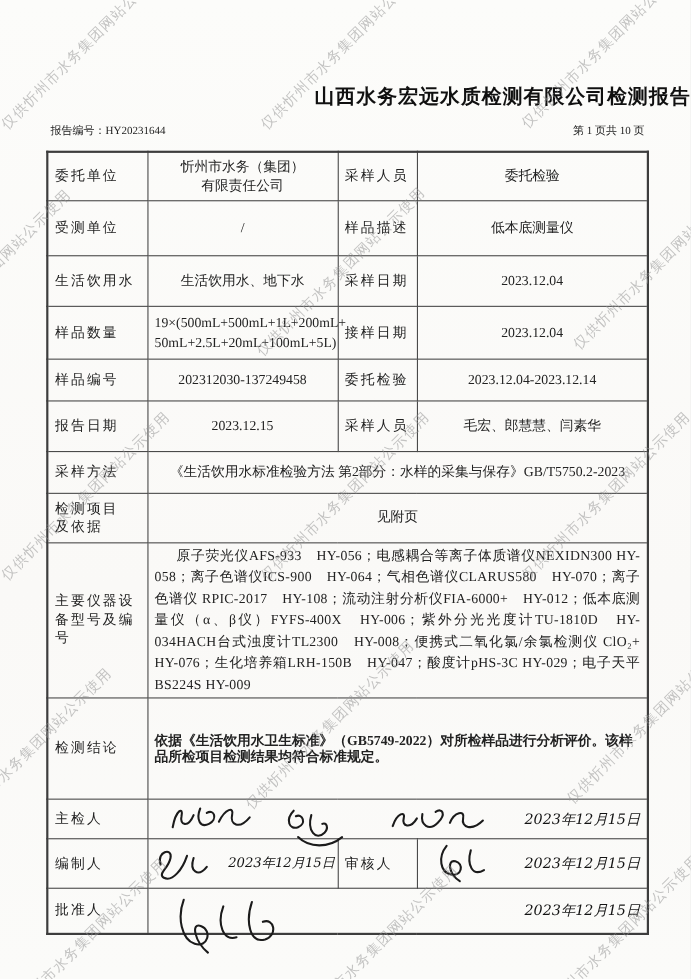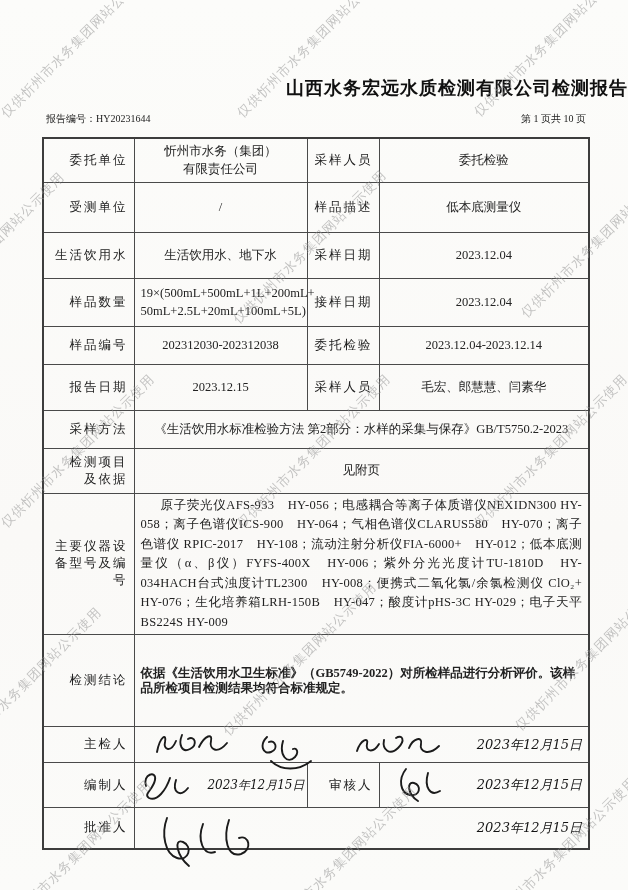--- a/index.html
+++ b/index.html
@@ -10,21 +10,21 @@
   .title{position:absolute;top:76px;left:0;width:100%;text-align:right;
          font-family:"Liberation Sans","DejaVu Sans",sans-serif;font-weight:bold;
          font-size:18px;letter-spacing:1px;color:#101010;}
   .meta{position:absolute;top:112px;left:46px;width:540px;display:flex;
         justify-content:space-between;font-size:10px;color:#222;}
   
   .rpt-table{position:absolute;top:137px;left:42px;width:546px;border-collapse:collapse;
              table-layout:fixed;border:2px solid #3d3d3d;}
   .rpt-table td{border:1px solid #4a4a4a;vertical-align:middle;font-size:12.5px;
                 color:#222;padding:2px 6px;}
-  .lbl{text-align:right;letter-spacing:2px;white-space:pre-line;line-height:17px;}
+  .lbl{text-align:left;letter-spacing:2px;white-space:pre-line;line-height:17px;}
   .val{text-align:center;}
   .pre{white-space:pre-line;line-height:18px;}
   .smallv{font-size:11.5px;}
   .instr{text-align:justify;font-size:13px;line-height:19.5px;padding:4px 9px;
          text-indent:1.6em;letter-spacing:0.3px;}
   .concl{text-align:left;font-size:13px;line-height:15px;padding:6px 12px 6px 18px;font-weight:bold;}
   
   .r1{height:44px}.r2{height:50px}.r3{height:46px}.r4{height:48px}.r5{height:38px}
   .r6{height:46px}.r7{height:38px}.r8{height:45px}.r9{height:112px}.r10{height:92px}
   .r11{height:36px}.r12{height:45px}.r13{height:41px}
@@ -84,21 +84,21 @@
     </tr>
     <tr class="r4">
       <td class="lbl">样品数量</td>
       <td class="val pre smallv">19×(500mL+500mL+1L+200mL+
 50mL+2.5L+20mL+100mL+5L)</td>
       <td class="lbl">接样日期</td>
       <td class="val">2023.12.04</td>
     </tr>
     <tr class="r5">
       <td class="lbl">样品编号</td>
-      <td class="val">202312030-202312038</td>
+      <td class="val">202312030-137249458</td>
       <td class="lbl">委托检验</td>
       <td class="val">2023.12.04-2023.12.14</td>
     </tr>
     <tr class="r6">
       <td class="lbl">报告日期</td>
       <td class="val">2023.12.15</td>
       <td class="lbl">采样人员</td>
       <td class="val">毛宏、郎慧慧、闫素华</td>
     </tr>
     <tr class="r7">

